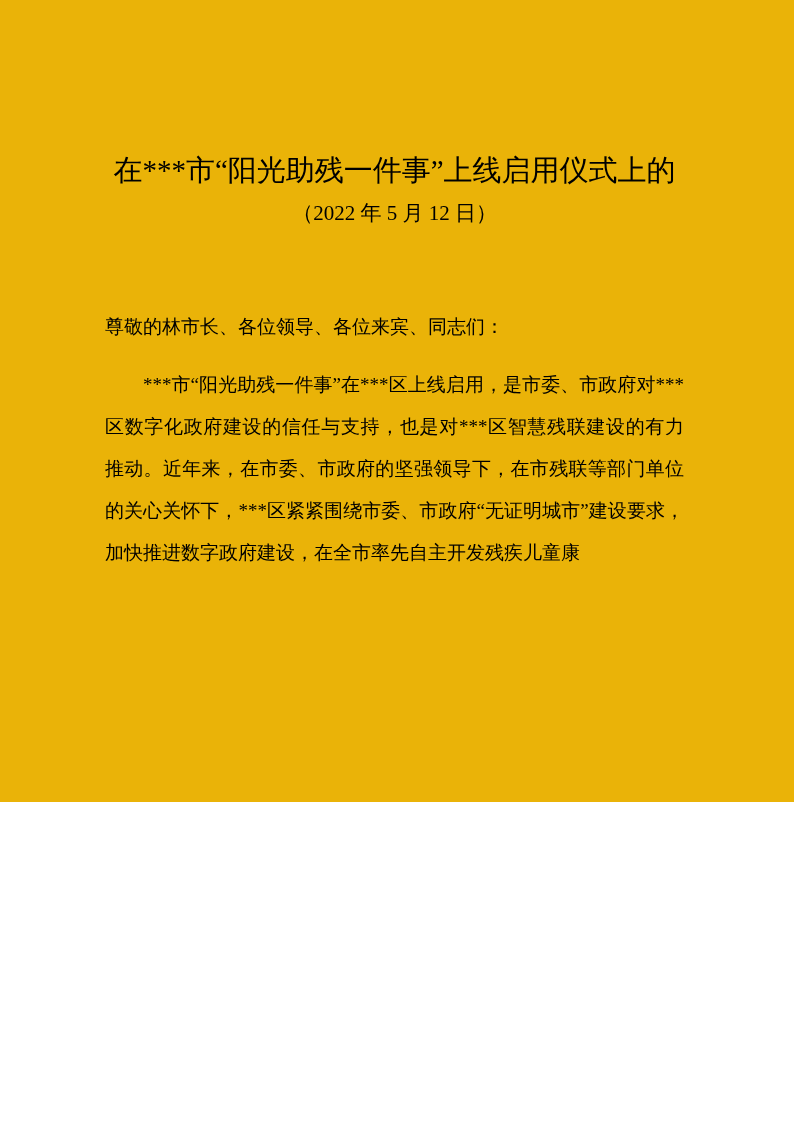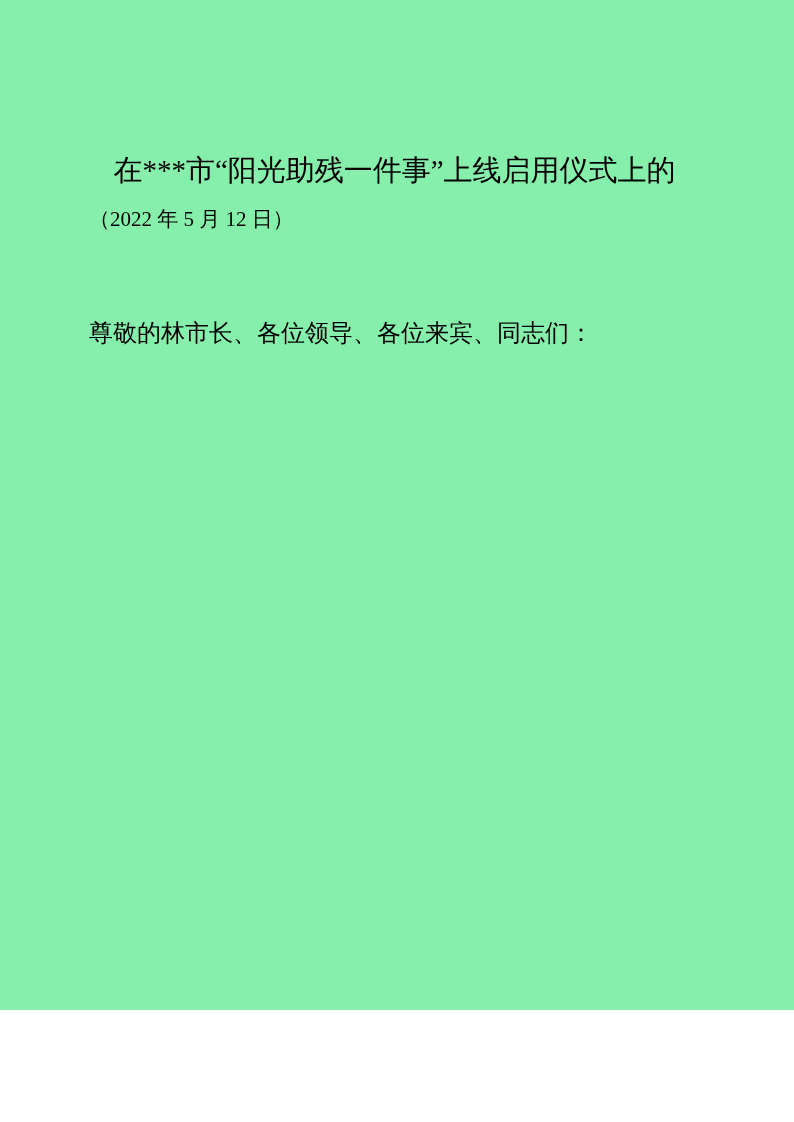--- a/index.html
+++ b/index.html
@@ -3,49 +3,50 @@
 <meta charset="utf-8">
 <style>
   html, body {
     margin: 0;
     padding: 0;
     background: #ffffff;
   }
   .page {
     position: relative;
     width: 794px;
-    height: 1010px;
-    background: #86efac;
+    height: 802px;
+    background: #eab308;
     color: #000000;
     font-family: "Liberation Serif", "DejaVu Serif", serif;
     box-sizing: border-box;
     padding: 150px 94px 0 89px;
     overflow: hidden;
   }
   .title-block {
     width: 100%;
   }
   .title-line {
     font-size: 29px;
     line-height: 40px;
     text-align: center;
     font-weight: normal;
     white-space: nowrap;
   }
   .date-line {
     font-size: 21px;
     line-height: 30px;
-    margin-top: 14px;
+    text-align: center;
+    margin-top: 8px;
   }
   .body-block {
     margin-top: 78px;
   }
   .body-block p {
-    margin: 0;
-    font-size: 24px;
+    margin: 16px;
+    font-size: 19px;
     line-height: 42px;
     text-align: justify;
     text-justify: inter-ideograph;
   }
   .body-block p.indent {
     text-indent: 2em;
   }
 </style>
 </head>
 <body>
@@ -53,15 +54,16 @@
 <div class="page">
 
   <div class="title-block">
     <div class="title-line">在***市“阳光助残一件事”上线启用仪式上的</div>
   </div>
 
   <div class="date-line">（2022 年 5 月 12 日）</div>
 
   <div class="body-block">
     <p>尊敬的林市长、各位领导、各位来宾、同志们：</p>
+    <p class="indent">***市“阳光助残一件事”在***区上线启用，是市委、市政府对***区数字化政府建设的信任与支持，也是对***区智慧残联建设的有力推动。近年来，在市委、市政府的坚强领导下，在市残联等部门单位的关心关怀下，***区紧紧围绕市委、市政府“无证明城市”建设要求，加快推进数字政府建设，在全市率先自主开发残疾儿童康</p>
   </div>
 
 </div>
 
 </body></html>

